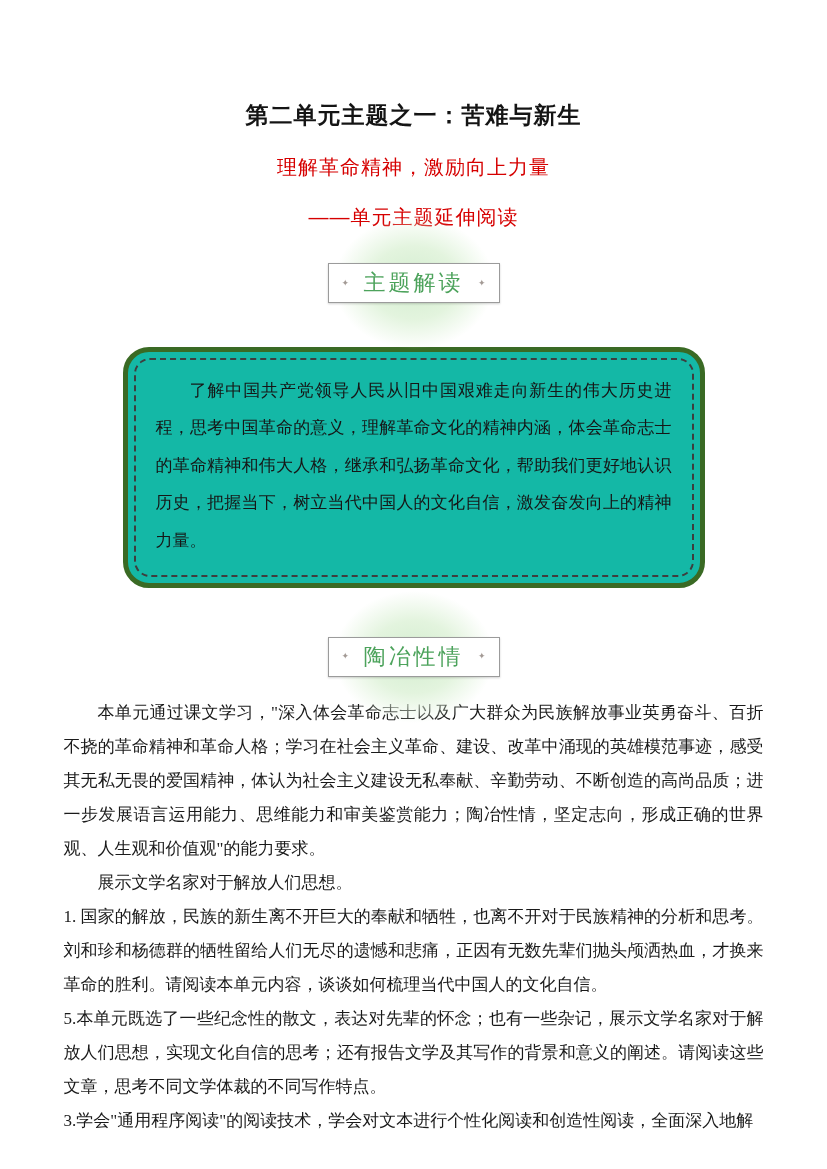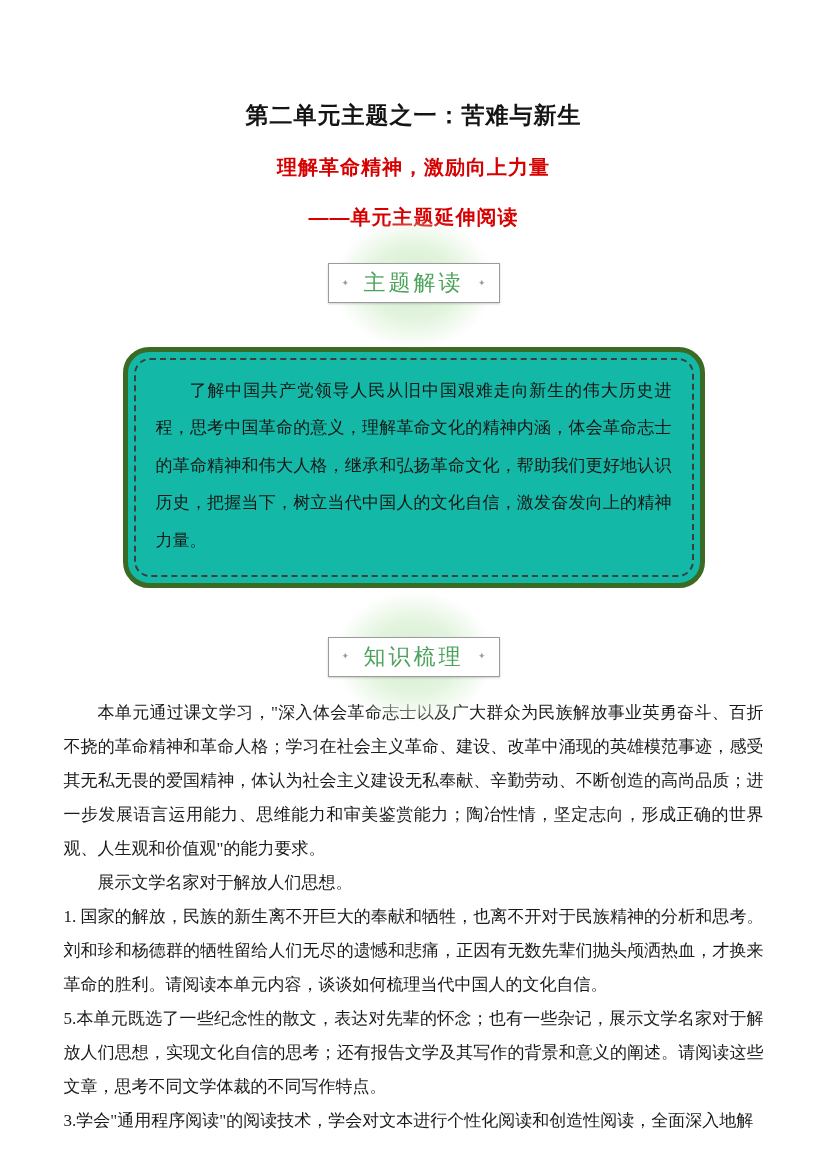--- a/index.html
+++ b/index.html
@@ -16,21 +16,21 @@
   .head{text-align:center;padding-top:100px;}
   .title{
     margin:0;
     font-family:"Liberation Sans", sans-serif;
     font-size:23px;font-weight:bold;
     color:#141414;letter-spacing:1px;
   }
   .subtitle{
     margin:23px 0 0 0;
     font-family:"Liberation Sans", sans-serif;
-    font-size:20px;font-weight:bold;
+    font-size:20px;font-weight:normal;
     color:var(--title-red,#d60000);
     letter-spacing:1px;
   }
   
   .badge-wrap{
     position:relative;
     display:flex;justify-content:center;align-items:center;
     height:40px;
   }
   .badge-wrap.first{margin-top:32px;}
@@ -121,21 +121,21 @@
   </div>
 
   <div class="theme-box">
     <div class="theme-box-inner">了解中国共产党领导人民从旧中国艰难走向新生的伟大历史进程，思考中国革命的意义，理解革命文化的精神内涵，体会革命志士的革命精神和伟大人格，继承和弘扬革命文化，帮助我们更好地认识历史，把握当下，树立当代中国人的文化自信，激发奋发向上的精神力量。</div>
   </div>
 
   <div class="badge-wrap second">
     <span class="badge-glow"></span>
     <div class="badge-box">
       <span class="diamond">✦</span>
-      <span class="badge-text">知识梳理</span>
+      <span class="badge-text">陶冶性情</span>
       <span class="diamond">✦</span>
     </div>
   </div>
 
   <div class="body-text">
     <p class="para indent">本单元通过课文学习，"深入体会革命志士以及广大群众为民族解放事业英勇奋斗、百折不挠的革命精神和革命人格；学习在社会主义革命、建设、改革中涌现的英雄模范事迹，感受其无私无畏的爱国精神，体认为社会主义建设无私奉献、辛勤劳动、不断创造的高尚品质；进一步发展语言运用能力、思维能力和审美鉴赏能力；陶冶性情，坚定志向，形成正确的世界观、人生观和价值观"的能力要求。</p>
     <p class="para indent">展示文学名家对于解放人们思想。</p>
     <p class="para">1. 国家的解放，民族的新生离不开巨大的奉献和牺牲，也离不开对于民族精神的分析和思考。刘和珍和杨德群的牺牲留给人们无尽的遗憾和悲痛，正因有无数先辈们抛头颅洒热血，才换来革命的胜利。请阅读本单元内容，谈谈如何梳理当代中国人的文化自信。</p>
     <p class="para">5.本单元既选了一些纪念性的散文，表达对先辈的怀念；也有一些杂记，展示文学名家对于解放人们思想，实现文化自信的思考；还有报告文学及其写作的背景和意义的阐述。请阅读这些文章，思考不同文学体裁的不同写作特点。</p>
     <p class="para cut">3.学会"通用程序阅读"的阅读技术，学会对文本进行个性化阅读和创造性阅读，全面深入地解</p>

